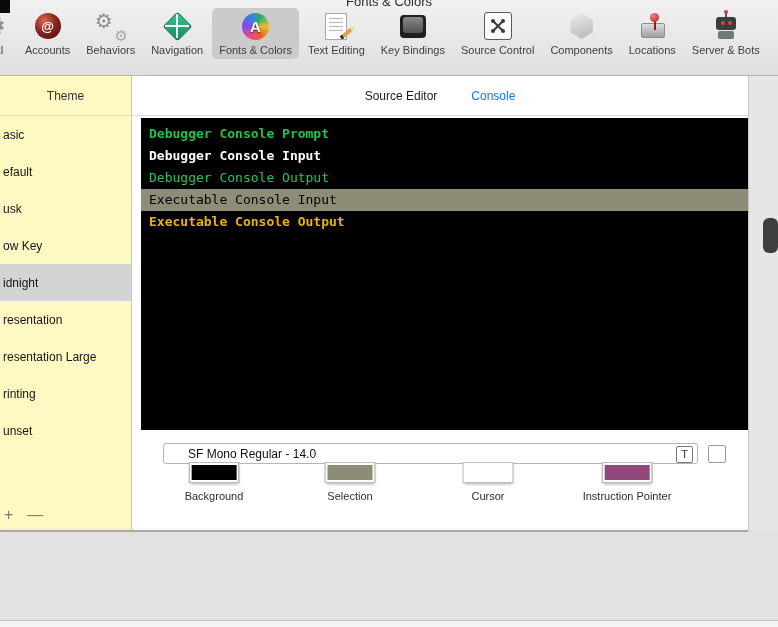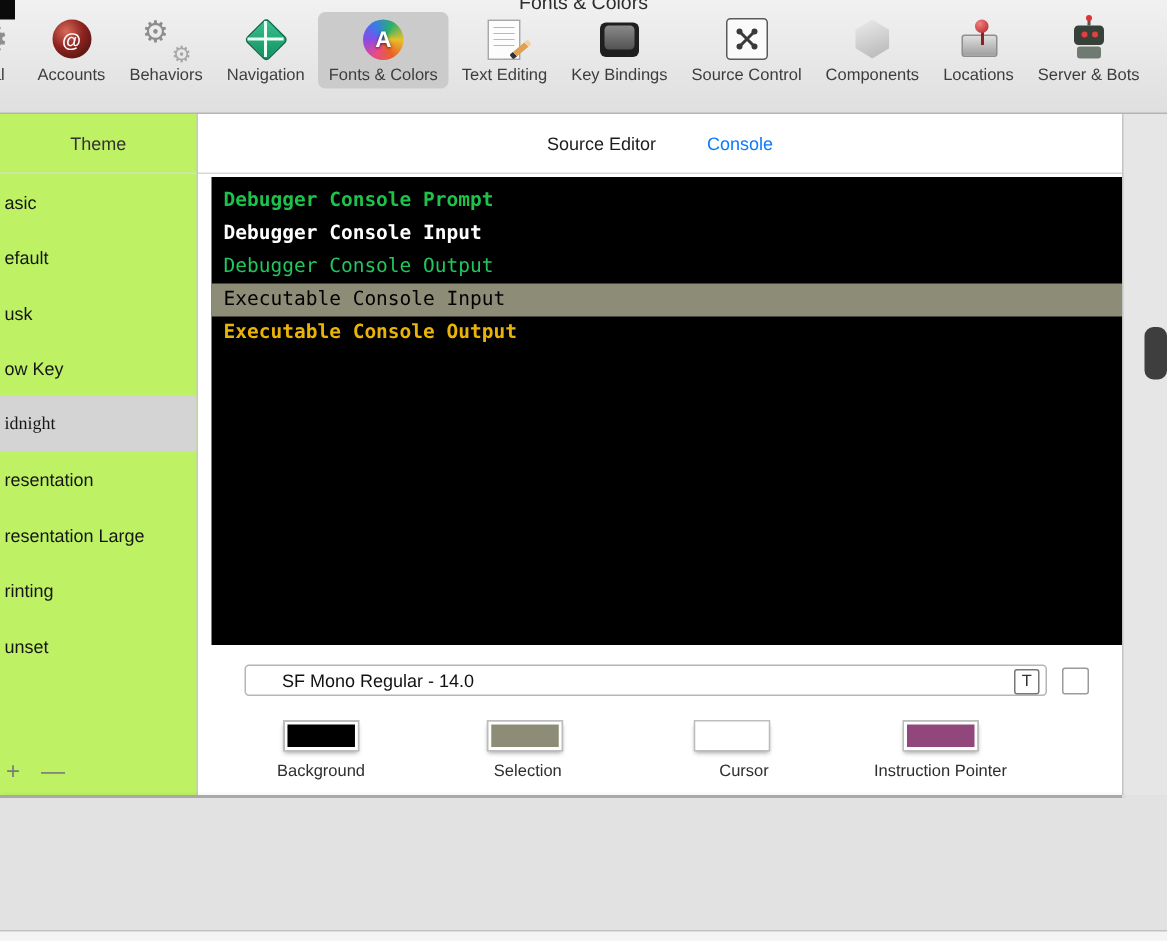--- a/index.html
+++ b/index.html
@@ -49,46 +49,46 @@
   .loc-pin-stem{position:absolute;top:9px;left:15px;width:2px;height:9px;background:#902020;}
   .robot{width:26px;height:28px;position:relative;}
   .robot-antenna{position:absolute;top:1px;left:12px;width:2px;height:4px;background:#555;}
   .robot-antenna::before{content:"";position:absolute;top:-3px;left:-1px;width:4px;height:4px;border-radius:50%;background:#d33;}
   .robot-head{position:absolute;top:5px;left:3px;width:20px;height:13px;background:#37413a;border-radius:3px;}
   .robot-eye{position:absolute;top:9px;width:4px;height:4px;border-radius:50%;background:#e04040;}
   .eye-l{left:8px;}.eye-r{left:15px;}
   .robot-body{position:absolute;top:19px;left:5px;width:16px;height:8px;background:#6f7a71;border-radius:2px;}
 
   
-  .sidebar{position:absolute;left:0;top:76px;width:132px;height:454px;background:#bef264;
+  .sidebar{position:absolute;left:0;top:76px;width:132px;height:454px;background:#fef9c3;
            border-right:1px solid #c6c6c6;box-sizing:border-box;}
   .sb-header{height:40px;line-height:40px;text-align:center;font-size:12px;color:#333;
              border-bottom:1px solid #d8d8d8;box-sizing:border-box;}
   .sb-item{height:37px;display:flex;align-items:center;padding-left:3px;font-size:12px;color:#161616;}
-  .sb-item.selected{background:#d4d4d4;font-family:Liberation Serif, serif;}
+  .sb-item.selected{background:#d4d4d4;}
   .sb-actions{position:absolute;left:4px;bottom:6px;display:flex;gap:14px;font-size:16px;color:#7a7a7a;}
 
   
   .main{position:absolute;left:132px;top:76px;width:616px;height:454px;background:#fff;}
   .tab-row{height:40px;border-bottom:1px solid #d8d8d8;box-sizing:border-box;display:flex;align-items:center;
            justify-content:center;gap:34px;font-size:12px;}
   .tab{color:#1c1c1c;cursor:default;}
   .preview{position:absolute;left:9px;top:42px;width:607px;height:312px;background:#000;box-sizing:border-box;
            padding-top:5px;font-family:"DejaVu Sans Mono",monospace;font-size:13px;}
   .prow{height:22px;line-height:22px;padding-left:8px;font-weight:bold;white-space:pre;}
   .prow.regular{font-weight:normal;}
   .font-row{position:absolute;left:31px;top:367px;width:600px;height:24px;}
   .font-field{position:absolute;left:0;top:0;width:535px;height:21px;border:1px solid #b5b5b5;border-radius:3px;
               background:#fff;box-sizing:border-box;font-size:12px;color:#111;display:flex;align-items:center;
               padding-left:24px;}
   .t-btn{position:absolute;right:4px;top:2px;width:15px;height:15px;border:1px solid #777;border-radius:2px;
          font-size:11px;line-height:15px;text-align:center;color:#333;background:#fff;}
   .extra-box{position:absolute;left:545px;top:2px;width:16px;height:16px;border:1px solid #9b9b9b;
              border-radius:2px;background:#fff;}
-  .swatch-group{position:absolute;top:405px;transform:translateX(-50%);text-align:right;}
+  .swatch-group{position:absolute;top:387px;transform:translateX(-50%);text-align:center;}
   .swatch{width:45px;height:15px;margin:0 auto;border:2px solid #fff;outline:1px solid #bdbdbd;
           box-shadow:0 2px 3px rgba(0,0,0,.35);}
   .swatch-label{margin-top:8px;font-size:11px;color:#2e2e2e;white-space:nowrap;}
 
   
   .right-strip{position:absolute;left:748px;top:76px;width:30px;height:454px;background:#e6e6e6;
                border-left:1px solid #c4c4c4;box-sizing:border-box;}
   .scroll-thumb{position:absolute;left:763px;top:218px;width:15px;height:35px;background:#3e3e3e;border-radius:6px;}
   .window-edge{position:absolute;left:0;top:530px;width:748px;height:2px;background:#a9a9a9;
                box-shadow:0 2px 4px rgba(0,0,0,.3);}

